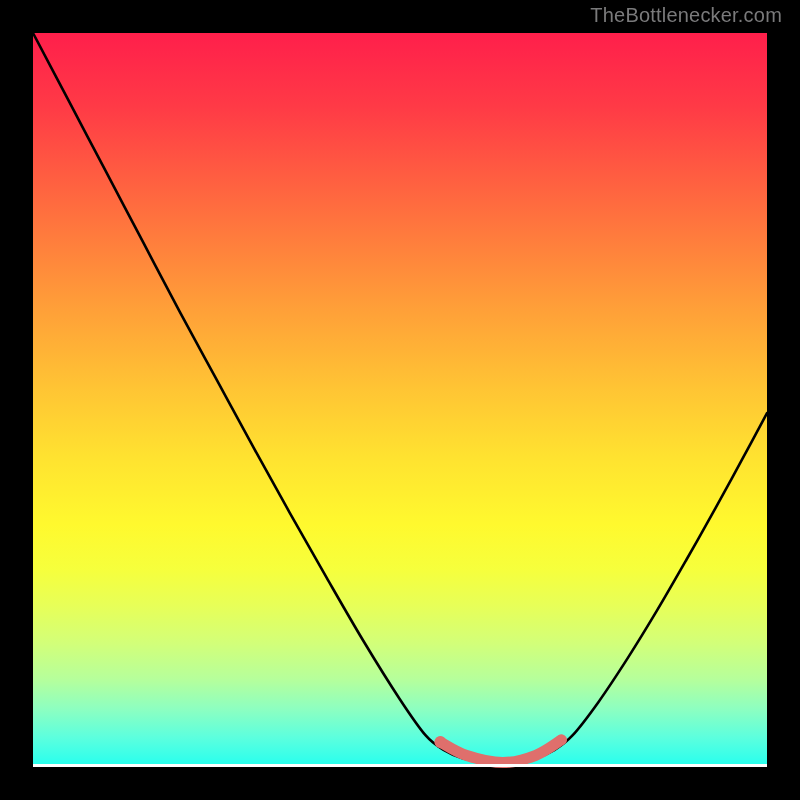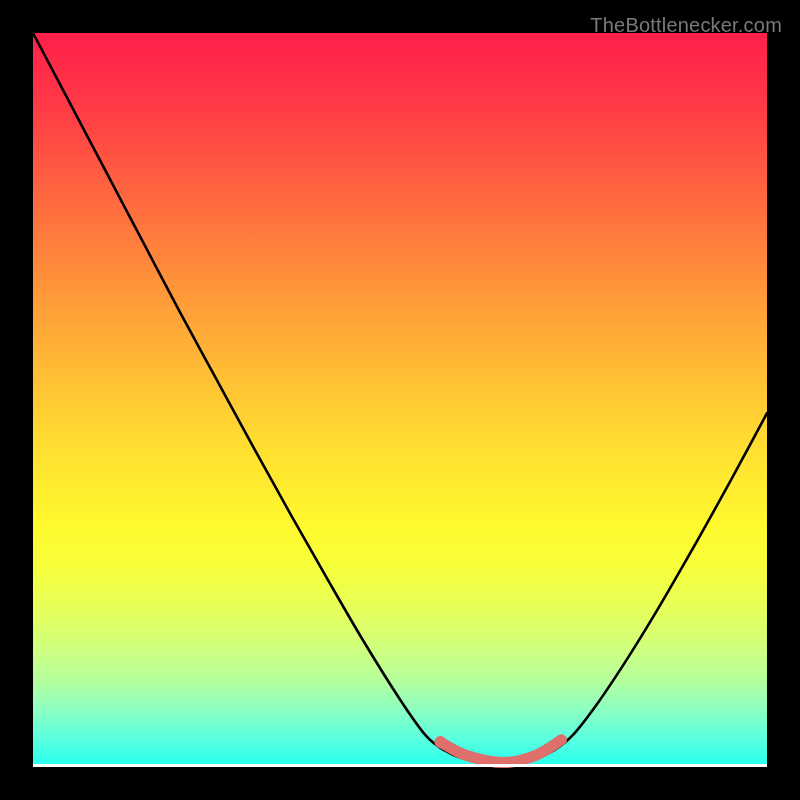--- a/index.html
+++ b/index.html
@@ -5,21 +5,21 @@
   * { margin: 0; padding: 0; box-sizing: border-box; }
   html, body { width: 800px; height: 800px; overflow: hidden; background: #000; }
   .frame {
     position: relative;
     width: 800px;
     height: 800px;
     background: #000;
   }
   .attribution {
     position: absolute;
-    top: 14px;
+    top: 4px;
     right: 18px;
     font-family: Arial, Helvetica, sans-serif;
     font-size: 20px;
     color: #7a7a7b;
     letter-spacing: 0.2px;
   }
   .plot-area {
     position: absolute;
     left: 33px;
     top: 33px;

